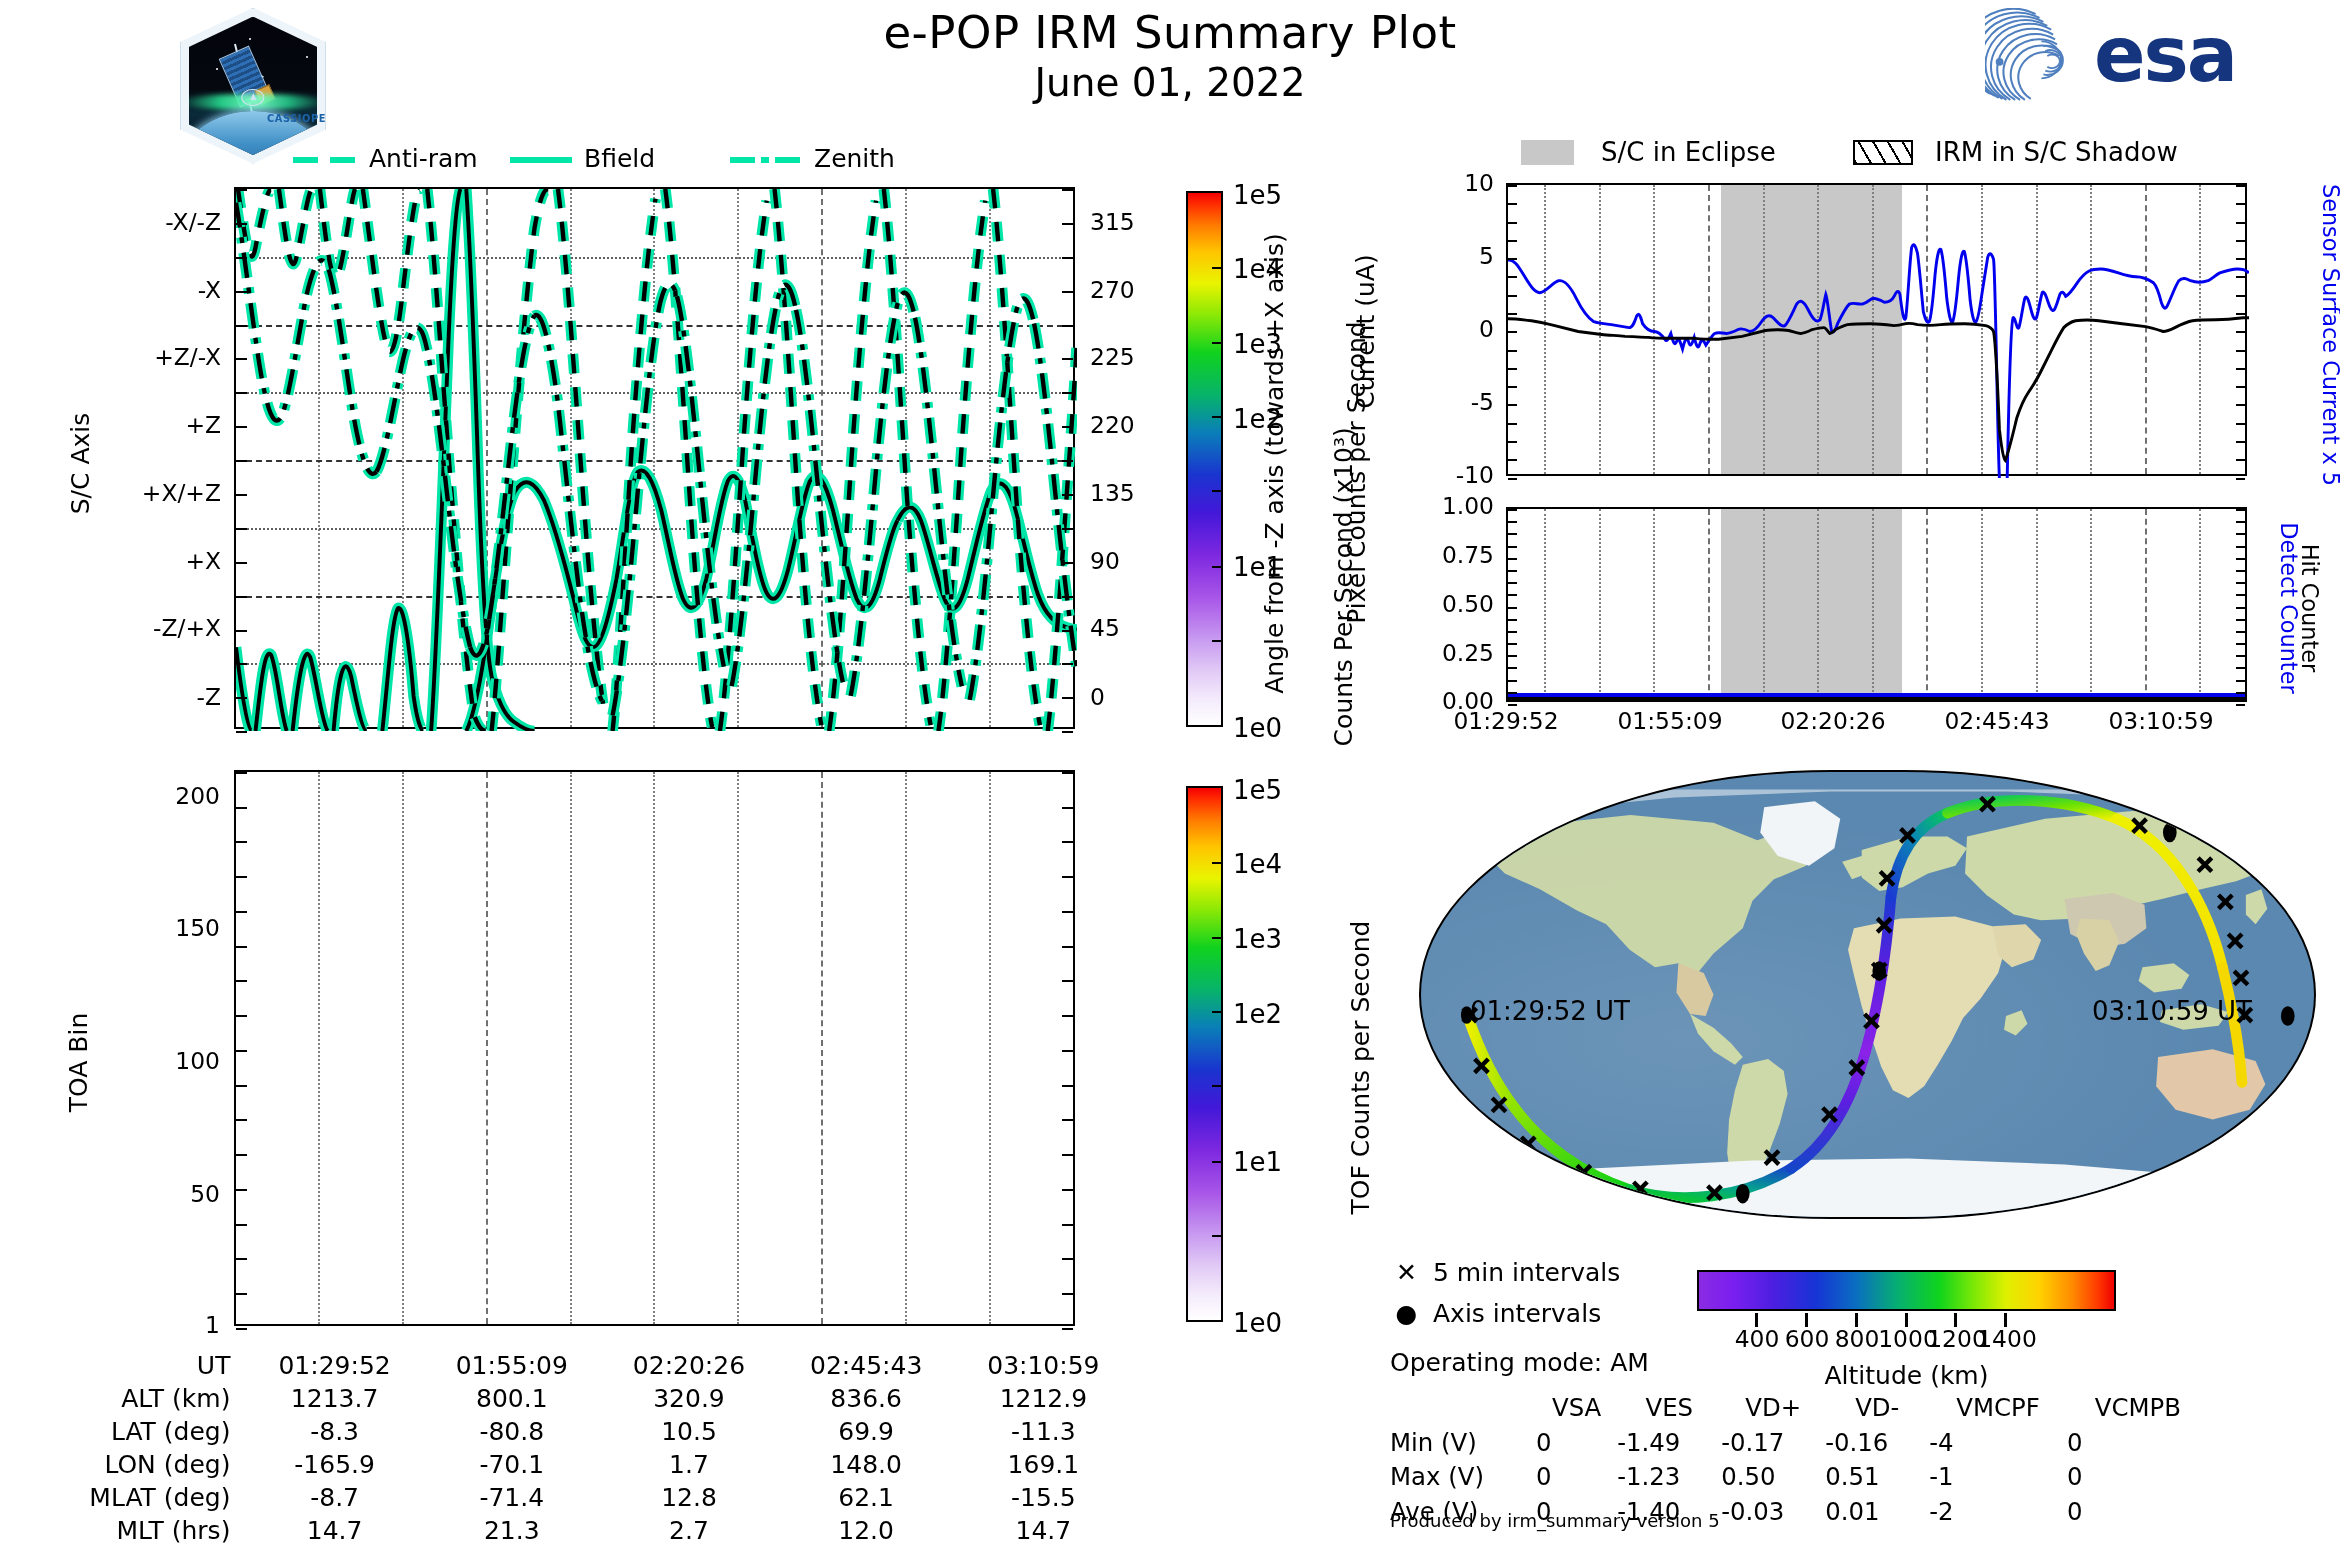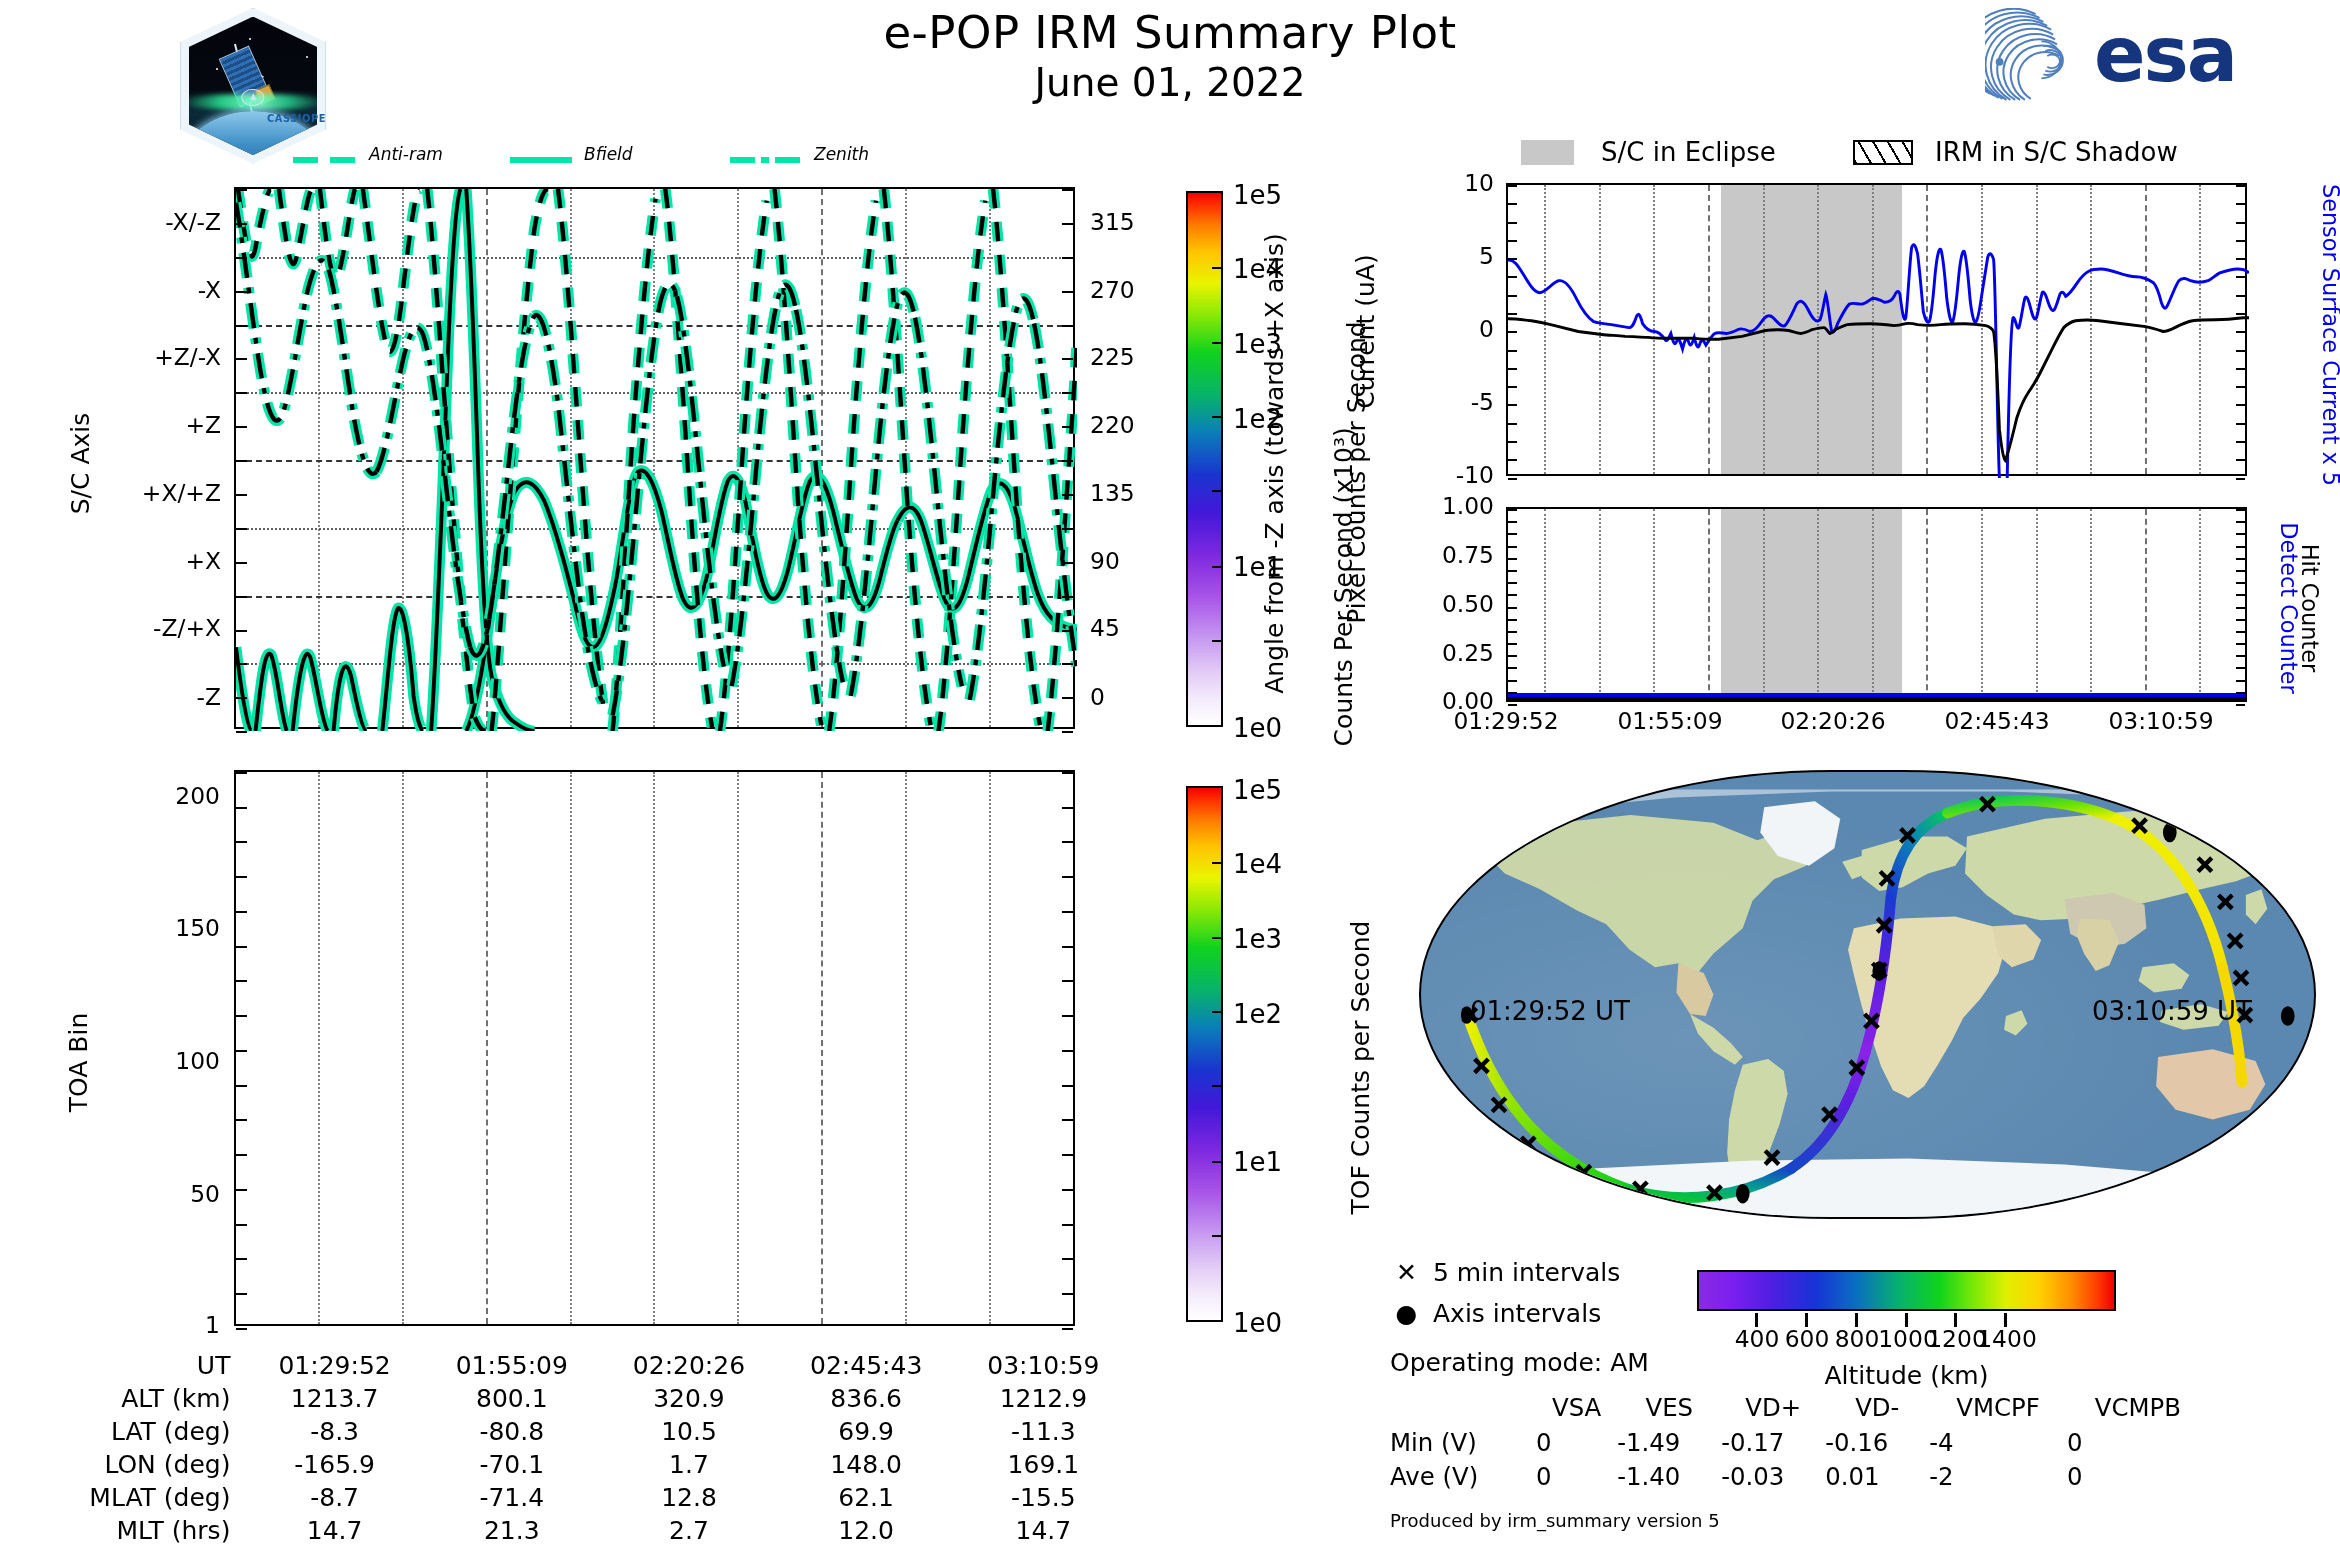--- a/index.html
+++ b/index.html
@@ -94,21 +94,21 @@
   
   .frame { position:absolute; border:2px solid #000; background:#fff; }
   .ytick-lab { position:absolute; text-align:right; font-size:23.4px; line-height:1; }
   .xtick-lab { position:absolute; text-align:center; font-size:23.4px; line-height:1; }
   .axtitle { position:absolute; font-size:25px; }
   .rot90 { transform:rotate(-90deg); transform-origin:center center; white-space:nowrap; }
   .rot90cw { transform:rotate(90deg); transform-origin:center center; white-space:nowrap; }
 
   
   #legend1 { position:absolute; left:293px; top:144px; width:702px; height:33px; }
-  #legend1 .lab { position:absolute; top:0px; font-size:17px;font-style:italic; }
+  #legend1 .lab { position:absolute; top:0px; font-size:25px; }
   .lseg { position:absolute; height:5.9px; background:#00E5A8; top:12.7px; }
 
   
   .cbar {
     position:absolute; width:37px; border:2px solid #000;
     background:linear-gradient(to top,
       #ffffff 0%, #f3eafb 5%, #e2cbf6 10%, #c89bf0 16%,
       #a855e8 24%, #7d28e0 32%, #4218d8 40%, #1a34cf 47%,
       #0a7fb8 55%, #07b36a 62%, #10d21e 70%, #8ae806 77%,
       #e9f400 83%, #ffc400 89%, #ff7a00 94%, #ff2a00 98%, #f40000 100%);
@@ -1002,20 +1002,29 @@
     <tr>
       <td class="rl">Min (V)</td>
       <td class="v">0</td>
       <td class="v">-1.49</td>
       <td class="v">-0.17</td>
       <td class="v">-0.16</td>
       <td class="v">-4</td>
       <td class="v">0</td>
     </tr>
     <tr>
+      <td class="rl">Max (V)</td>
+      <td class="v">0</td>
+      <td class="v">-1.23</td>
+      <td class="v">0.50</td>
+      <td class="v">0.51</td>
+      <td class="v">-1</td>
+      <td class="v">0</td>
+    </tr>
+    <tr>
       <td class="rl">Ave (V)</td>
       <td class="v">0</td>
       <td class="v">-1.40</td>
       <td class="v">-0.03</td>
       <td class="v">0.01</td>
       <td class="v">-2</td>
       <td class="v">0</td>
     </tr>
   </tbody>
     </table>

